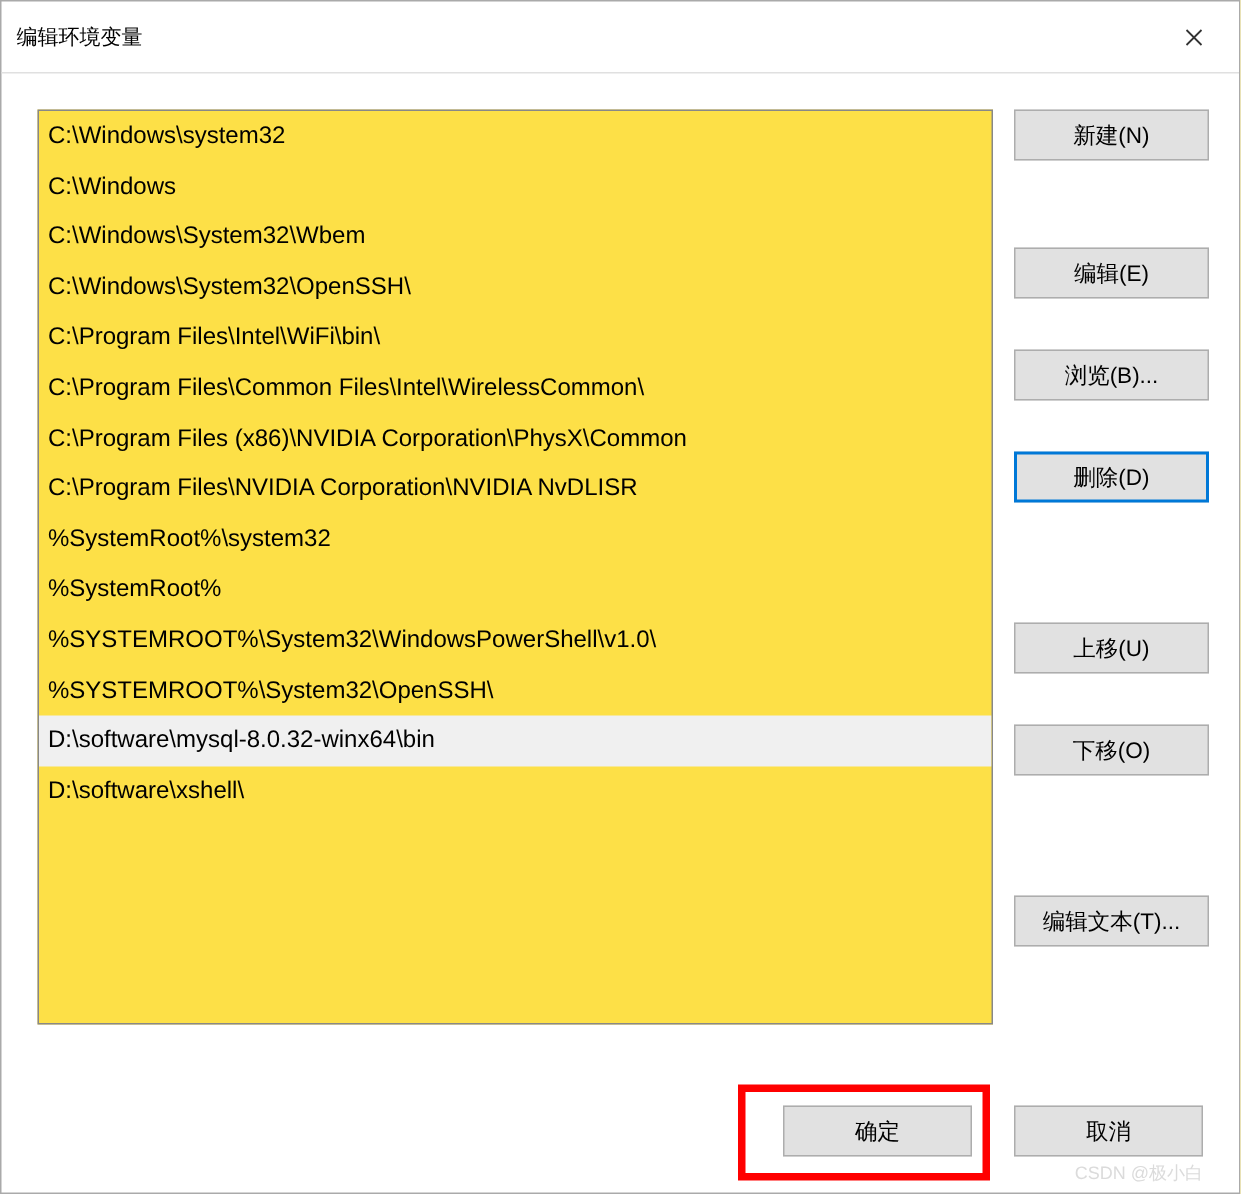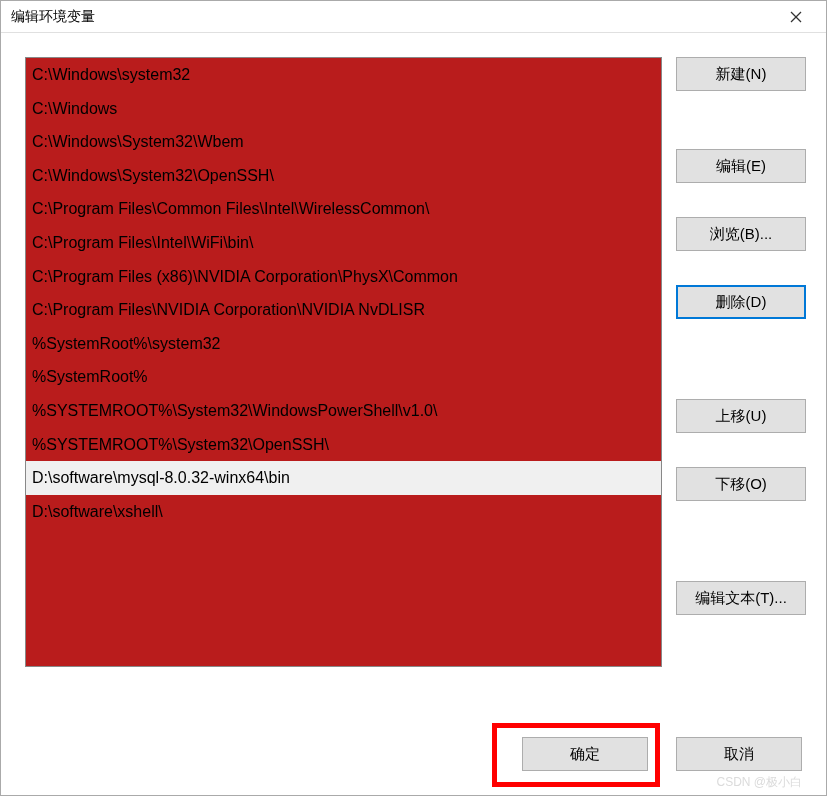--- a/index.html
+++ b/index.html
@@ -15,21 +15,21 @@
     .window {
       width: 827px;
       height: 796px;
       border: 1px solid #aaa;
       background: #fff;
       position: relative;
       display: flex;
       flex-direction: column;
     }
     .titlebar {
-      height: 32px;
+      height: 48px;
       border-bottom: 1px solid #e0e0e0;
       display: flex;
       align-items: center;
       padding: 0 10px;
       justify-content: space-between;
     }
     .title-text {
       font-size: 14px;
       color: #000;
     }
@@ -46,21 +46,21 @@
     .close-btn svg { width: 12px; height: 12px; }
     .content {
       flex: 1;
       display: flex;
       padding: 24px 20px 20px 24px;
       gap: 14px;
     }
     .listbox {
       flex: 1;
       border: 1px solid #888;
-      background: #b91c1c;
+      background: #fde047;
       height: 610px;
       overflow: hidden;
     }
     .list-item {
       padding: 4px 6px;
       font-size: 16px;
       color: #000;
       line-height: 1.6;
       white-space: nowrap;
       cursor: default;
@@ -133,22 +133,22 @@
         </svg>
     </div>
   </div>
 
   <div class="content">
     <div class="listbox" id="listbox">
         <div class="list-item">C:\Windows\system32</div>
         <div class="list-item">C:\Windows</div>
         <div class="list-item">C:\Windows\System32\Wbem</div>
         <div class="list-item">C:\Windows\System32\OpenSSH\</div>
+        <div class="list-item">C:\Program Files\Intel\WiFi\bin\</div>
         <div class="list-item">C:\Program Files\Common Files\Intel\WirelessCommon\</div>
-        <div class="list-item">C:\Program Files\Intel\WiFi\bin\</div>
         <div class="list-item">C:\Program Files (x86)\NVIDIA Corporation\PhysX\Common</div>
         <div class="list-item">C:\Program Files\NVIDIA Corporation\NVIDIA NvDLISR</div>
         <div class="list-item">%SystemRoot%\system32</div>
         <div class="list-item">%SystemRoot%</div>
         <div class="list-item">%SYSTEMROOT%\System32\WindowsPowerShell\v1.0\</div>
         <div class="list-item">%SYSTEMROOT%\System32\OpenSSH\</div>
         <div class="list-item selected">D:\software\mysql-8.0.32-winx64\bin</div>
         <div class="list-item">D:\software\xshell\</div>
       </div>
 

